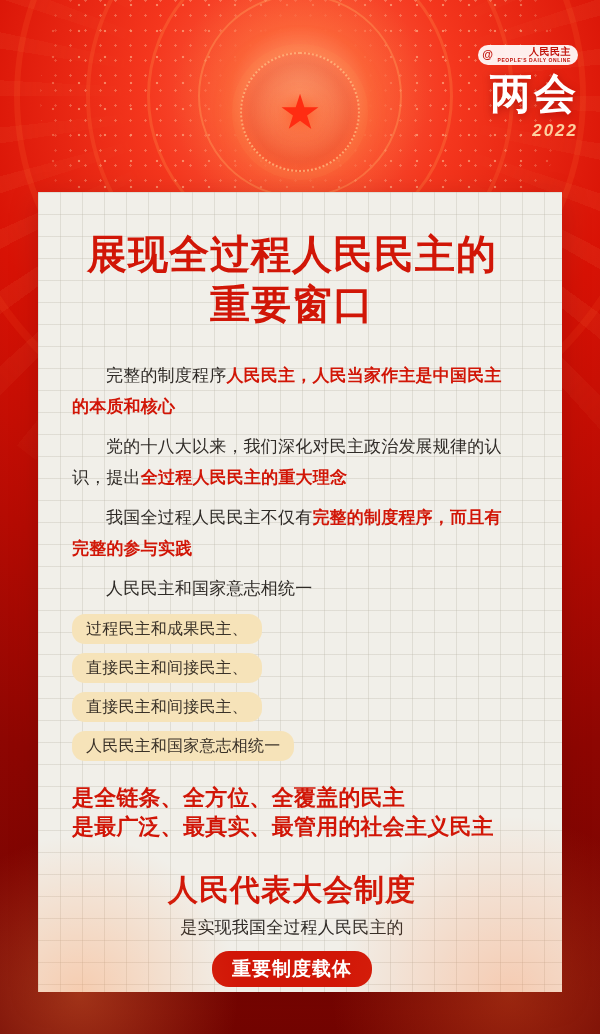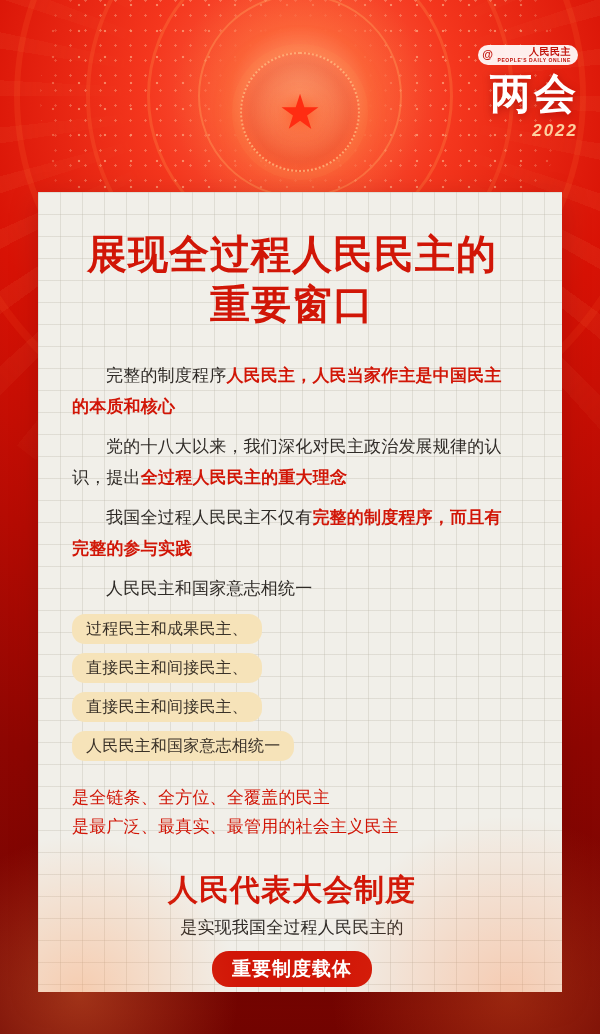--- a/index.html
+++ b/index.html
@@ -223,22 +223,22 @@
     padding: 5px 14px;
     border-radius: 13px;
     margin-bottom: 8px;
   }
 
   .red-lines {
     margin-top: 14px;
   }
   .red-line {
     color: #d11607;
-    font-weight: normal;
-    font-size: 17px;
+    font-weight: bold;
+    font-size: 22px;
     line-height: 29px;
   }
 
   .footer-block {
     margin-top: 30px;
     text-align: center;
   }
   .footer-title {
     font-family: "Liberation Serif", serif;
     font-weight: bold;

